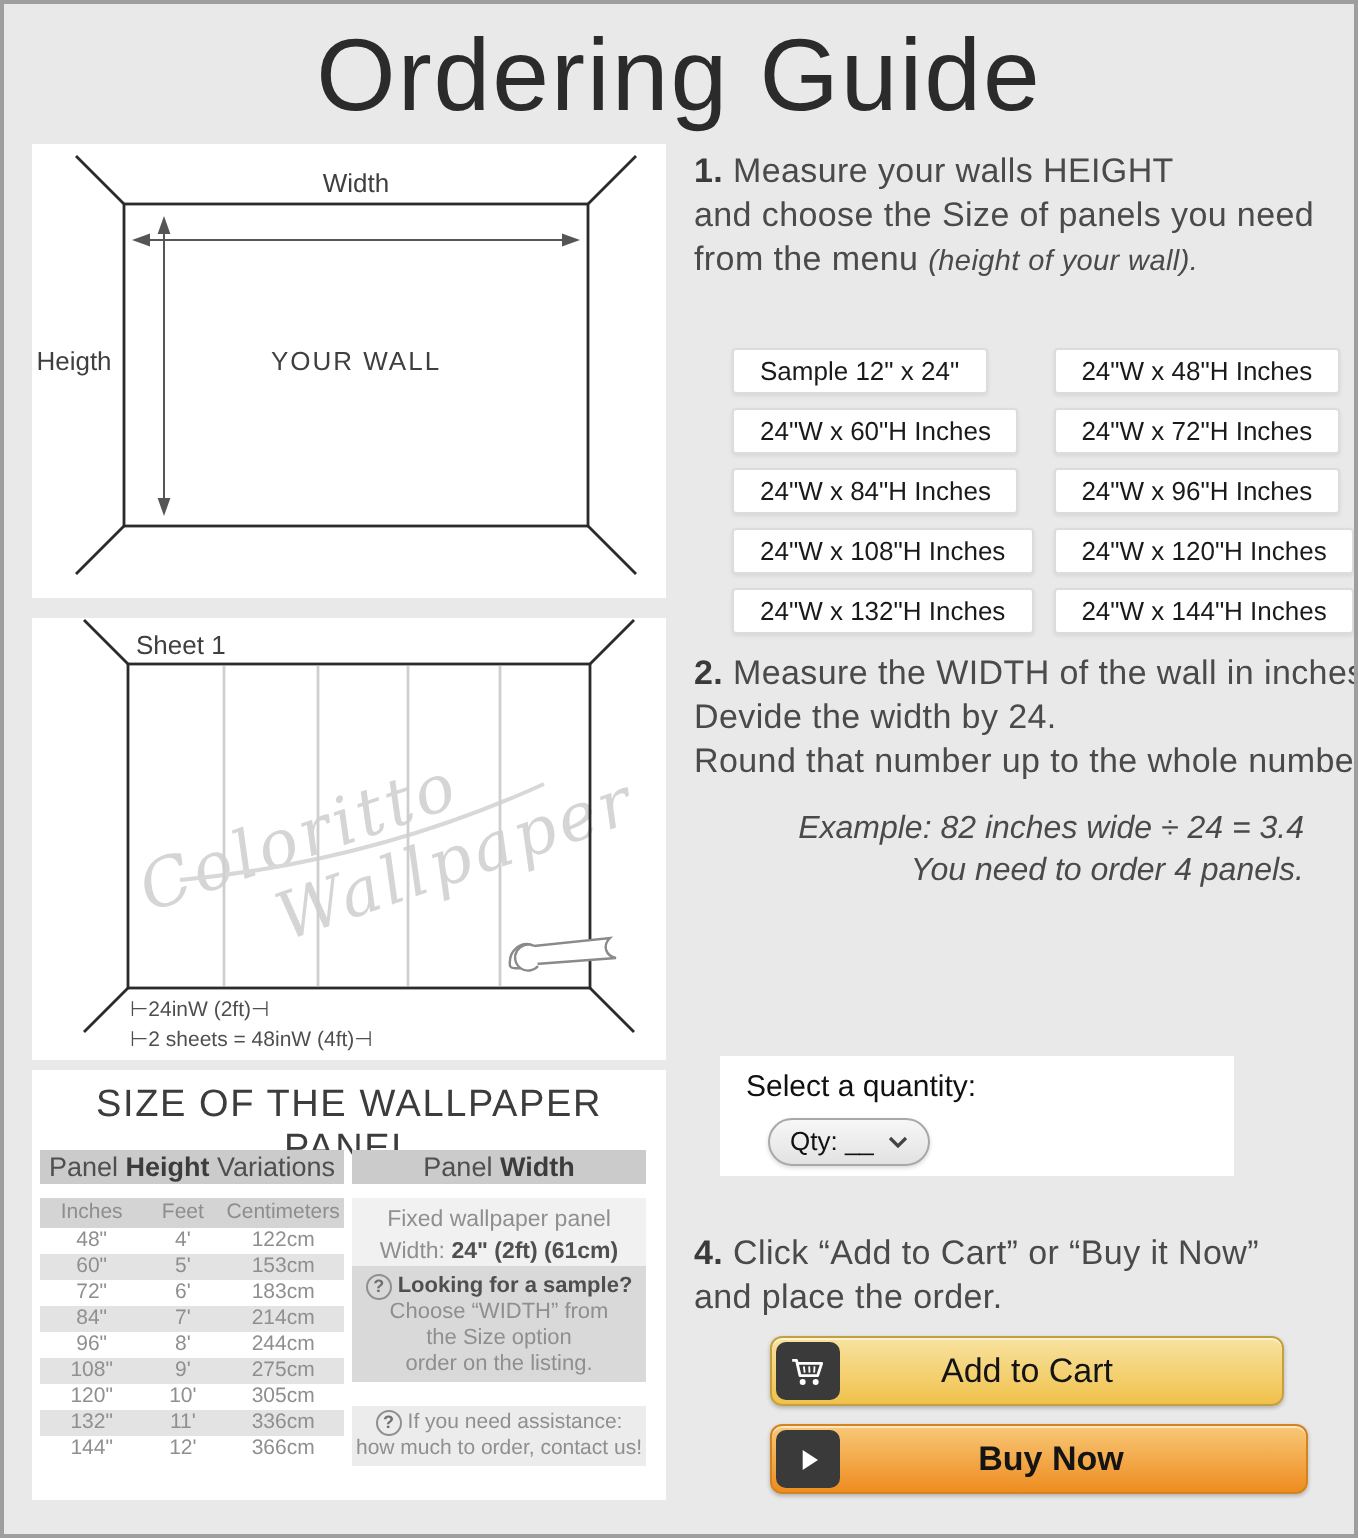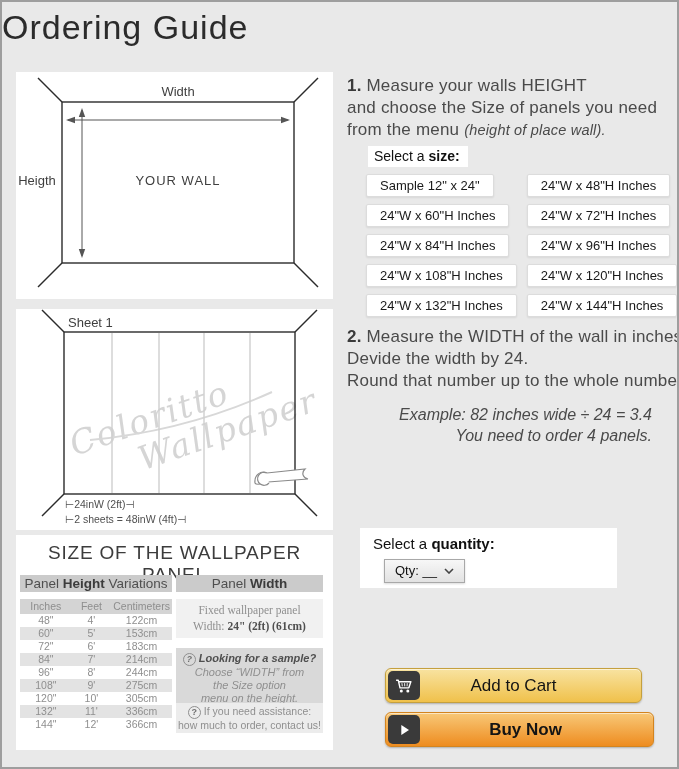--- a/index.html
+++ b/index.html
@@ -5,22 +5,22 @@
   html,body{margin:0;padding:0;background:#fff;}
   .frame{
     position:relative;width:679px;height:769px;box-sizing:border-box;
     border:2px solid #9e9e9e;background:#e9e9e9;overflow:hidden;
     font-family:"Liberation Sans",sans-serif;
   }
   .abs{position:absolute;}
   .panel{position:absolute;background:#ffffff;}
   
   .main-title{
-    position:absolute;top:6px;left:0;width:100%;
-    font-size:34px;font-weight:300;color:#2b2b2b;letter-spacing:1px;
+    position:absolute;top:6px;left:0;width:100%;text-align:center;
+    font-size:51px;font-weight:300;color:#2b2b2b;letter-spacing:1px;
   }
   
   .cg{font-weight:300;color:#4a4a4a;letter-spacing:.2px;}
   .step{font-size:17px;line-height:22px;}
   .step .line{white-space:nowrap;}
   .step b{font-weight:700;color:#3a3a3a;}
   .step .note{font-style:italic;font-size:14.5px;}
   .example{font-style:italic;font-size:16px;line-height:21px;color:#4a4a4a;
     font-weight:300;text-align:right;white-space:nowrap;}
   
@@ -34,24 +34,24 @@
   }
   .size-btn{
     background:#fff;border:1px solid #dcdcdc;border-radius:2px;
     box-shadow:0 1px 2px rgba(0,0,0,.08);
     font-size:13px;color:#1a1a1a;padding:3px 13px;white-space:nowrap;
     font-family:"Liberation Sans",sans-serif;cursor:pointer;
   }
   
   .qty-box{background:#fff;}
   .qty-label{font-size:15px;color:#111;padding:7px 0 0 13px;}
-  .qty-label .bold{font-weight:700;text-align:center;}
+  .qty-label .bold{font-weight:400;text-align:center;}
   .qty-pill{
     position:absolute;left:24px;top:31px;display:inline-flex;align-items:center;gap:7px;
-    background:linear-gradient(#f7f7f7,#e2e2e2);border:1px solid #a8a8a8;border-radius:0;
+    background:linear-gradient(#f7f7f7,#e2e2e2);border:1px solid #a8a8a8;border-radius:12px;
     padding:3px 10px 4px 10px;font-size:13px;color:#111;cursor:pointer;
     box-shadow:0 1px 2px rgba(0,0,0,.15);
   }
   
   .shop-btn{
     position:absolute;width:255px;height:33px;border-radius:6px;cursor:pointer;
     box-shadow:inset 0 1px 0 rgba(255,255,255,.55), 0 1px 2px rgba(0,0,0,.25);
     font-size:17px;color:#141414;
     display:flex;align-items:center;justify-content:center;
   }
@@ -196,47 +196,44 @@
             <span>336cm</span>
           </div>
         <div class="trow">
             <span>144"</span>
             <span>12'</span>
             <span>366cm</span>
           </div>
       </div>
     </div>
 
-    <div class="info-box" style="top:64px;height:36px;background:#f1f1f1;font-size:11.5px;line-height:16px;padding-top:3px;font-family:Liberation Serif, serif;">
+    <div class="info-box" style="top:64px;height:36px;background:#f1f1f1;font-size:11.5px;line-height:16px;padding-top:3px;">
       <div>Fixed wallpaper panel</div>
       <div><span>Width: </span><span class="dark">24" (2ft) (61cm)</span></div>
     </div>
 
-    <div class="info-box" style="top:113px;height:54px;background:#d9d9d9;font-size:11px;line-height:13px;padding-top:4px;font-style:italic;">
+    <div class="info-box" style="top:98px;height:54px;background:#d9d9d9;font-size:11px;line-height:13px;padding-top:4px;">
       <div class="dark"><span class="q-icon">?</span><span>Looking for a sample?</span></div>
       <div>Choose “WIDTH” from</div>
       <div>the Size option</div>
-      <div>menu on the height.</div>
+      <div>order on the listing.</div>
     </div>
 
     <div class="info-box" style="top:168px;height:28px;background:#ececec;font-size:10.5px;line-height:13px;padding-top:2px;">
       <div><span class="q-icon">?</span><span>If you need assistance:</span></div>
       <div>how much to order, contact us!</div>
     </div>
   </div>
 
   <div class="abs step cg" style="left:345px;top:73px;width:332px;">
     <div class="line"><b>1.</b><span> Measure your walls HEIGHT</span></div>
     <div class="line">and choose the Size of panels you need</div>
-    <div class="line"><span>from the menu </span><span class="note">(height of place wall).</span></div>
-  </div>
-
-  <div class="abs" style="left:366px;top:144px;">
-    <span class="select-label"><span>Select a </span><span class="bold">size:</span></span>
-  </div>
+    <div class="line"><span>from the menu </span><span class="note">(height of your wall).</span></div>
+  </div>
+
 
   <div class="abs size-grid" style="left:364px;top:172px;">
     <button class="size-btn">Sample 12" x 24"</button>
     <button class="size-btn">24"W x 48"H Inches</button>
     <button class="size-btn">24"W x 60"H Inches</button>
     <button class="size-btn">24"W x 72"H Inches</button>
     <button class="size-btn">24"W x 84"H Inches</button>
     <button class="size-btn">24"W x 96"H Inches</button>
     <button class="size-btn">24"W x 108"H Inches</button>
     <button class="size-btn">24"W x 120"H Inches</button>
@@ -259,20 +256,24 @@
   <div class="abs panel qty-box" style="left:358px;top:526px;width:257px;height:60px;">
     <div class="qty-label"><span>Select a </span><span class="bold">quantity:</span></div>
     <div class="qty-pill">
       <span>Qty: __</span>
       <svg width="10" height="6" viewBox="0 0 10 6">
         <path d="M1 1 L5 5 L9 1" stroke="#444" stroke-width="1.6" fill="none"></path>
       </svg>
     </div>
   </div>
 
+  <div class="abs step cg" style="left:345px;top:614px;width:332px;">
+    <div class="line"><b>4.</b><span> Click “Add to Cart” or “Buy it Now”</span></div>
+    <div class="line">and place the order.</div>
+  </div>
 
   <div class="shop-btn btn-cart" style="left:383px;top:666px;">
     <span class="icon-box">
       <svg width="20" height="20" viewBox="0 0 24 24">
         <path d="M2.5 5 h2.6 l2.1 9.2 h10.6 l2.4 -7.4 H6.2" fill="none" stroke="#fff" stroke-width="1.7" stroke-linejoin="round"></path>
         <line x1="9.5" y1="8.6" x2="10" y2="12.4" stroke="#fff" stroke-width="1.1"></line>
         <line x1="12.7" y1="8.6" x2="12.9" y2="12.4" stroke="#fff" stroke-width="1.1"></line>
         <line x1="15.9" y1="8.6" x2="15.7" y2="12.4" stroke="#fff" stroke-width="1.1"></line>
         <circle cx="8.8" cy="18" r="1.8" fill="#fff"></circle>
         <circle cx="16.6" cy="18" r="1.8" fill="#fff"></circle>

